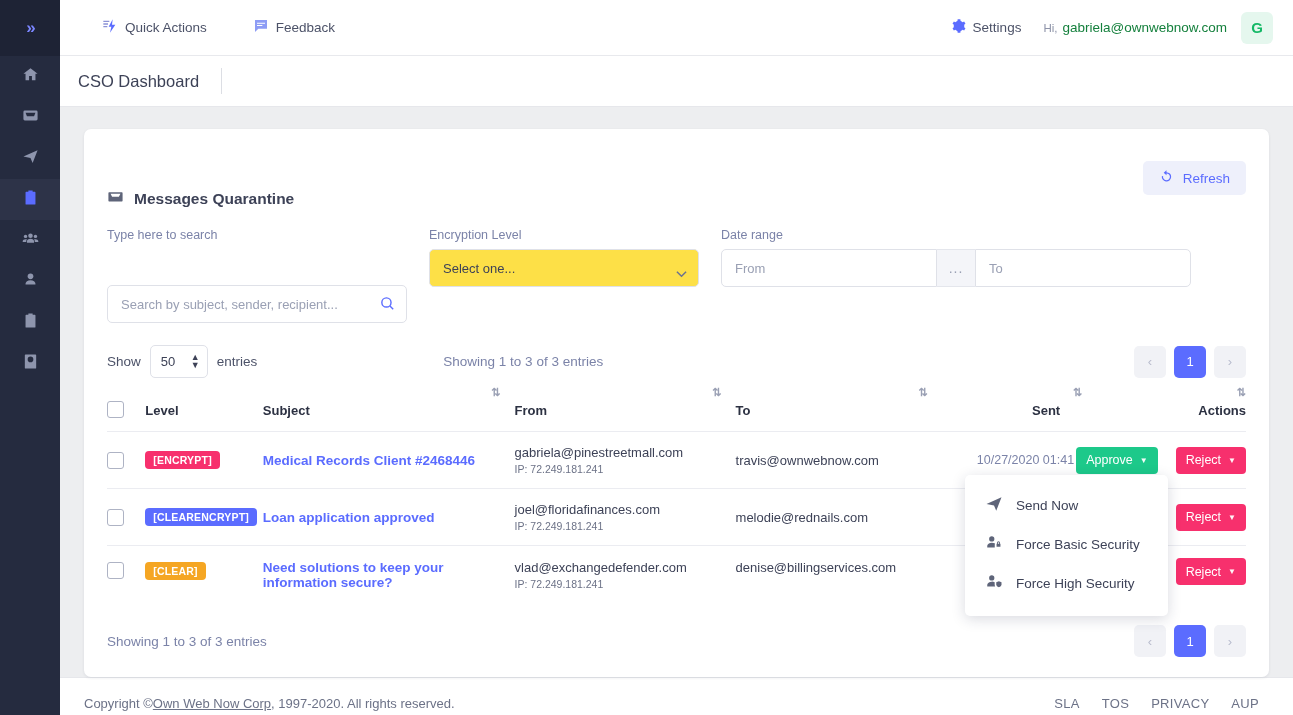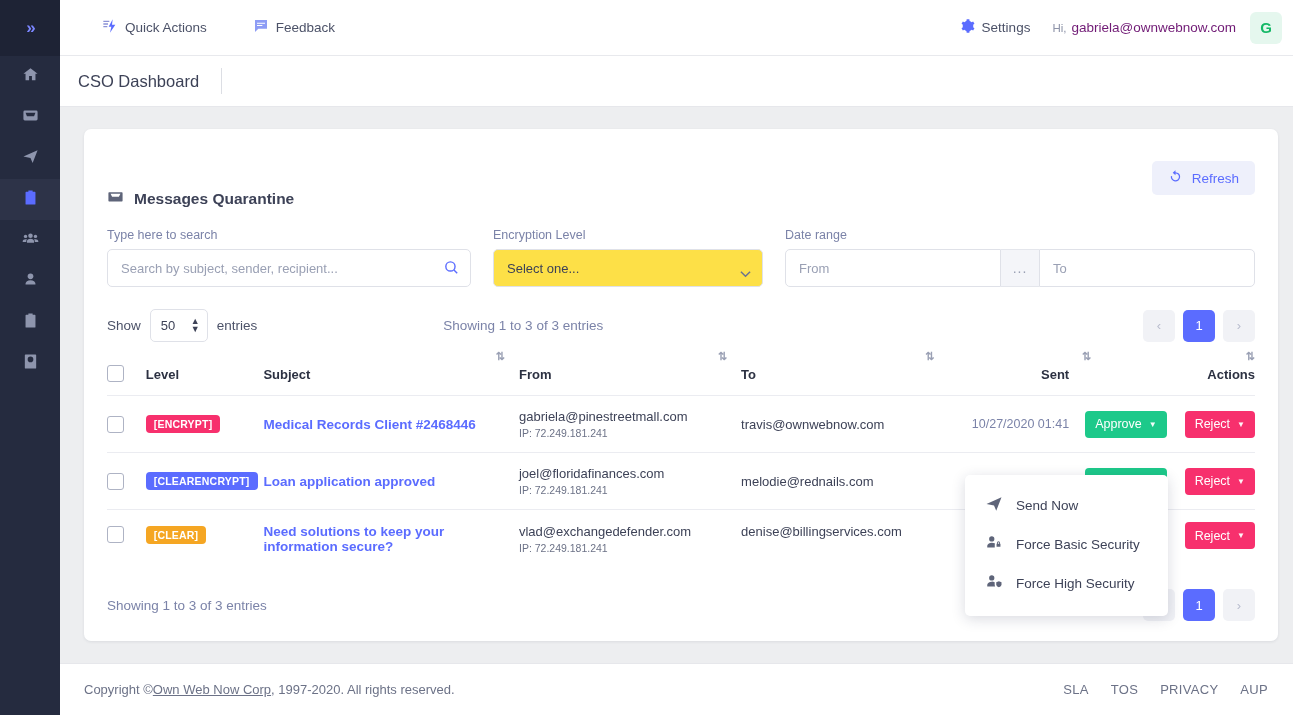--- a/index.html
+++ b/index.html
@@ -52,21 +52,21 @@
   .tb-promo {
     background: #f2f3fa; border-radius: 6px;
     height: 38px; padding: 0 16px; margin-left: 18px;
     display: flex; align-items: center; gap: 8px;
     color: #5b6cff; font-size: 13.5px; cursor: pointer;
   }
   .tb-promo .strong { font-weight: 600; }
   .tb-spacer { flex: 1; }
   .tb-settings { display: flex; align-items: center; gap: 7px; font-size: 13.5px; color: #4c5268; cursor: pointer; }
   .tb-hi { font-size: 11.5px; color: #8d93a8; margin-left: 22px; margin-right: 5px; }
-  .tb-email { font-size: 13.5px; color: #701a75; }
+  .tb-email { font-size: 13.5px; color: #15803d; }
   .avatar {
     width: 32px; height: 32px; border-radius: 6px;
     background: #e5f7ee; color: #14b866;
     display: flex; align-items: center; justify-content: center;
     font-size: 15px; font-weight: 600; margin-left: 14px; margin-right: 20px;
     cursor: pointer;
   }
 
   
   .pagebar {
@@ -100,21 +100,21 @@
     display: flex; align-items: center; gap: 9px;
     font-size: 13.5px; cursor: pointer;
     font-family: "Liberation Sans", sans-serif;
   }
   .refresh-btn svg { width: 15px; height: 15px; fill: #5b6cff; }
 
   
   .filters { display: flex; gap: 22px; margin-top: 19px; }
   .f-col { display: flex; flex-direction: column; }
   .f-label { font-size: 12.5px; color: #7b83a8; margin-bottom: 7px; }
-  .f-search { width: 364px; position: relative; }
+  .f-search { width: 300px; position: relative; margin-top: 36px; }
   .f-input {
     width: 100%; height: 38px;
     border: 1px solid #dfe1e8; border-radius: 5px;
     padding: 0 36px 0 13px; font-size: 13px; color: #3d4257;
     font-family: "Liberation Sans", sans-serif; outline: none;
     background: #fff;
   }
   .f-input::placeholder { color: #9aa0b4; }
   .search-icon {
     position: absolute; right: 11px; top: 10px;
@@ -193,21 +193,21 @@
     border-radius: 3px; background: #fff; cursor: pointer; display: block;
   }
   .badge {
     display: inline-block; border-radius: 4px;
     padding: 3px 8px; font-size: 10.5px; font-weight: 700;
     color: #fff; letter-spacing: .2px; white-space: nowrap;
   }
   .subject { color: #5b6cff; font-size: 13.5px; font-weight: 600; cursor: pointer; }
   .mailfrom { font-size: 13px; color: #3d4257; }
   .ipline { font-size: 10.5px; color: #6c7287; margin-top: 3px; }
-  .sent { font-size: 12.5px; color: #7b83a8; text-align: right; padding-right: 16px; }
+  .sent { font-size: 12.5px; color: #7b83a8; text-align: right; padding-right: 2px; }
   .actions { display: flex; gap: 18px; justify-content: flex-end; }
   .btn-act {
     border: none; border-radius: 4px; height: 27px; padding: 0 10px;
     color: #fff; font-size: 12.5px; cursor: pointer;
     display: flex; align-items: center; gap: 7px;
     font-family: "Liberation Sans", sans-serif;
   }
   .btn-approve { background: #1dc98a; }
   .btn-approve.open { background: #16875f; }
   .btn-reject { background: #f7306d; }

